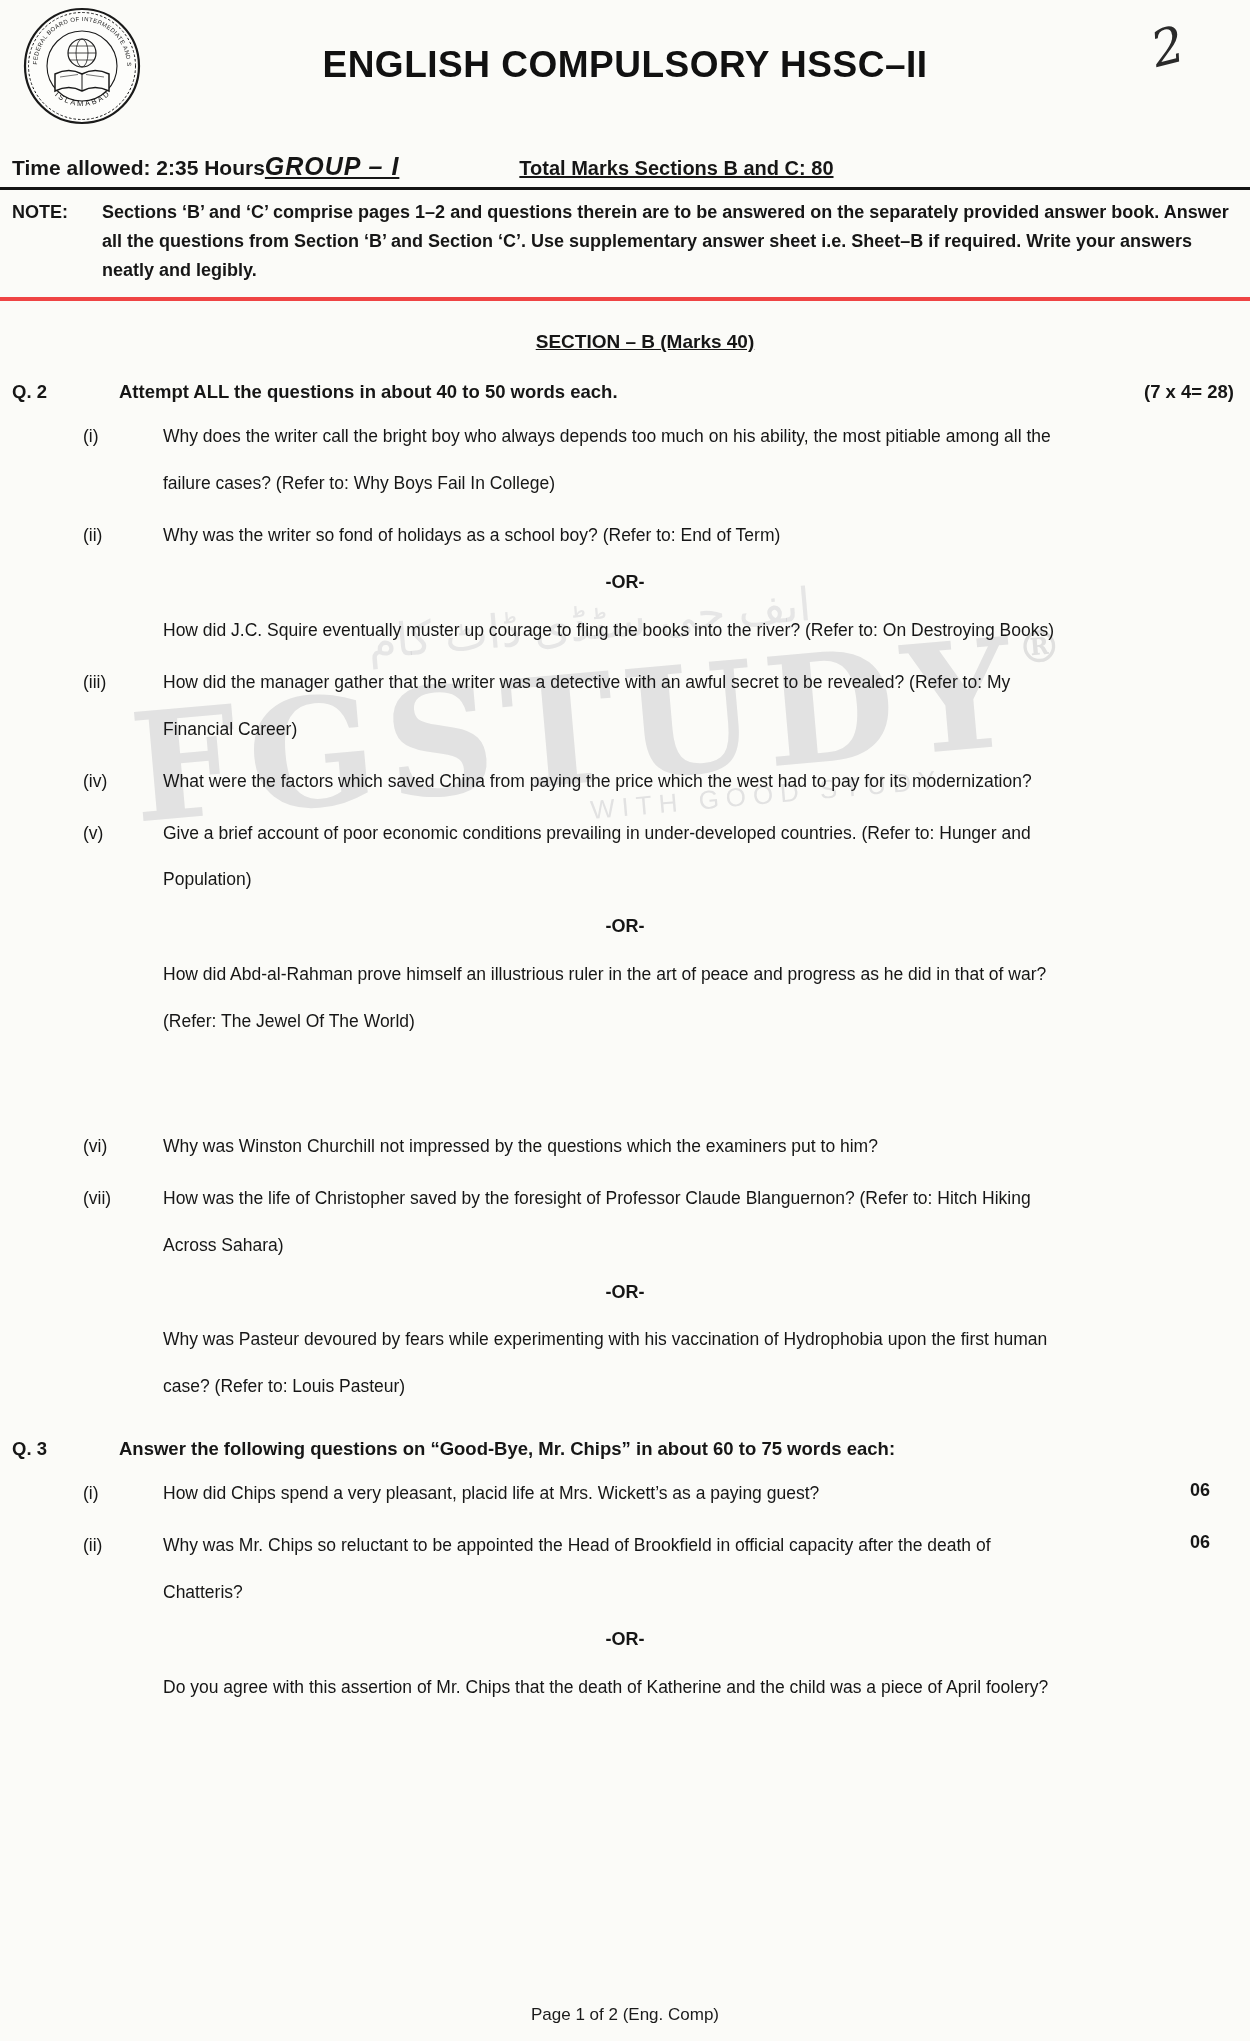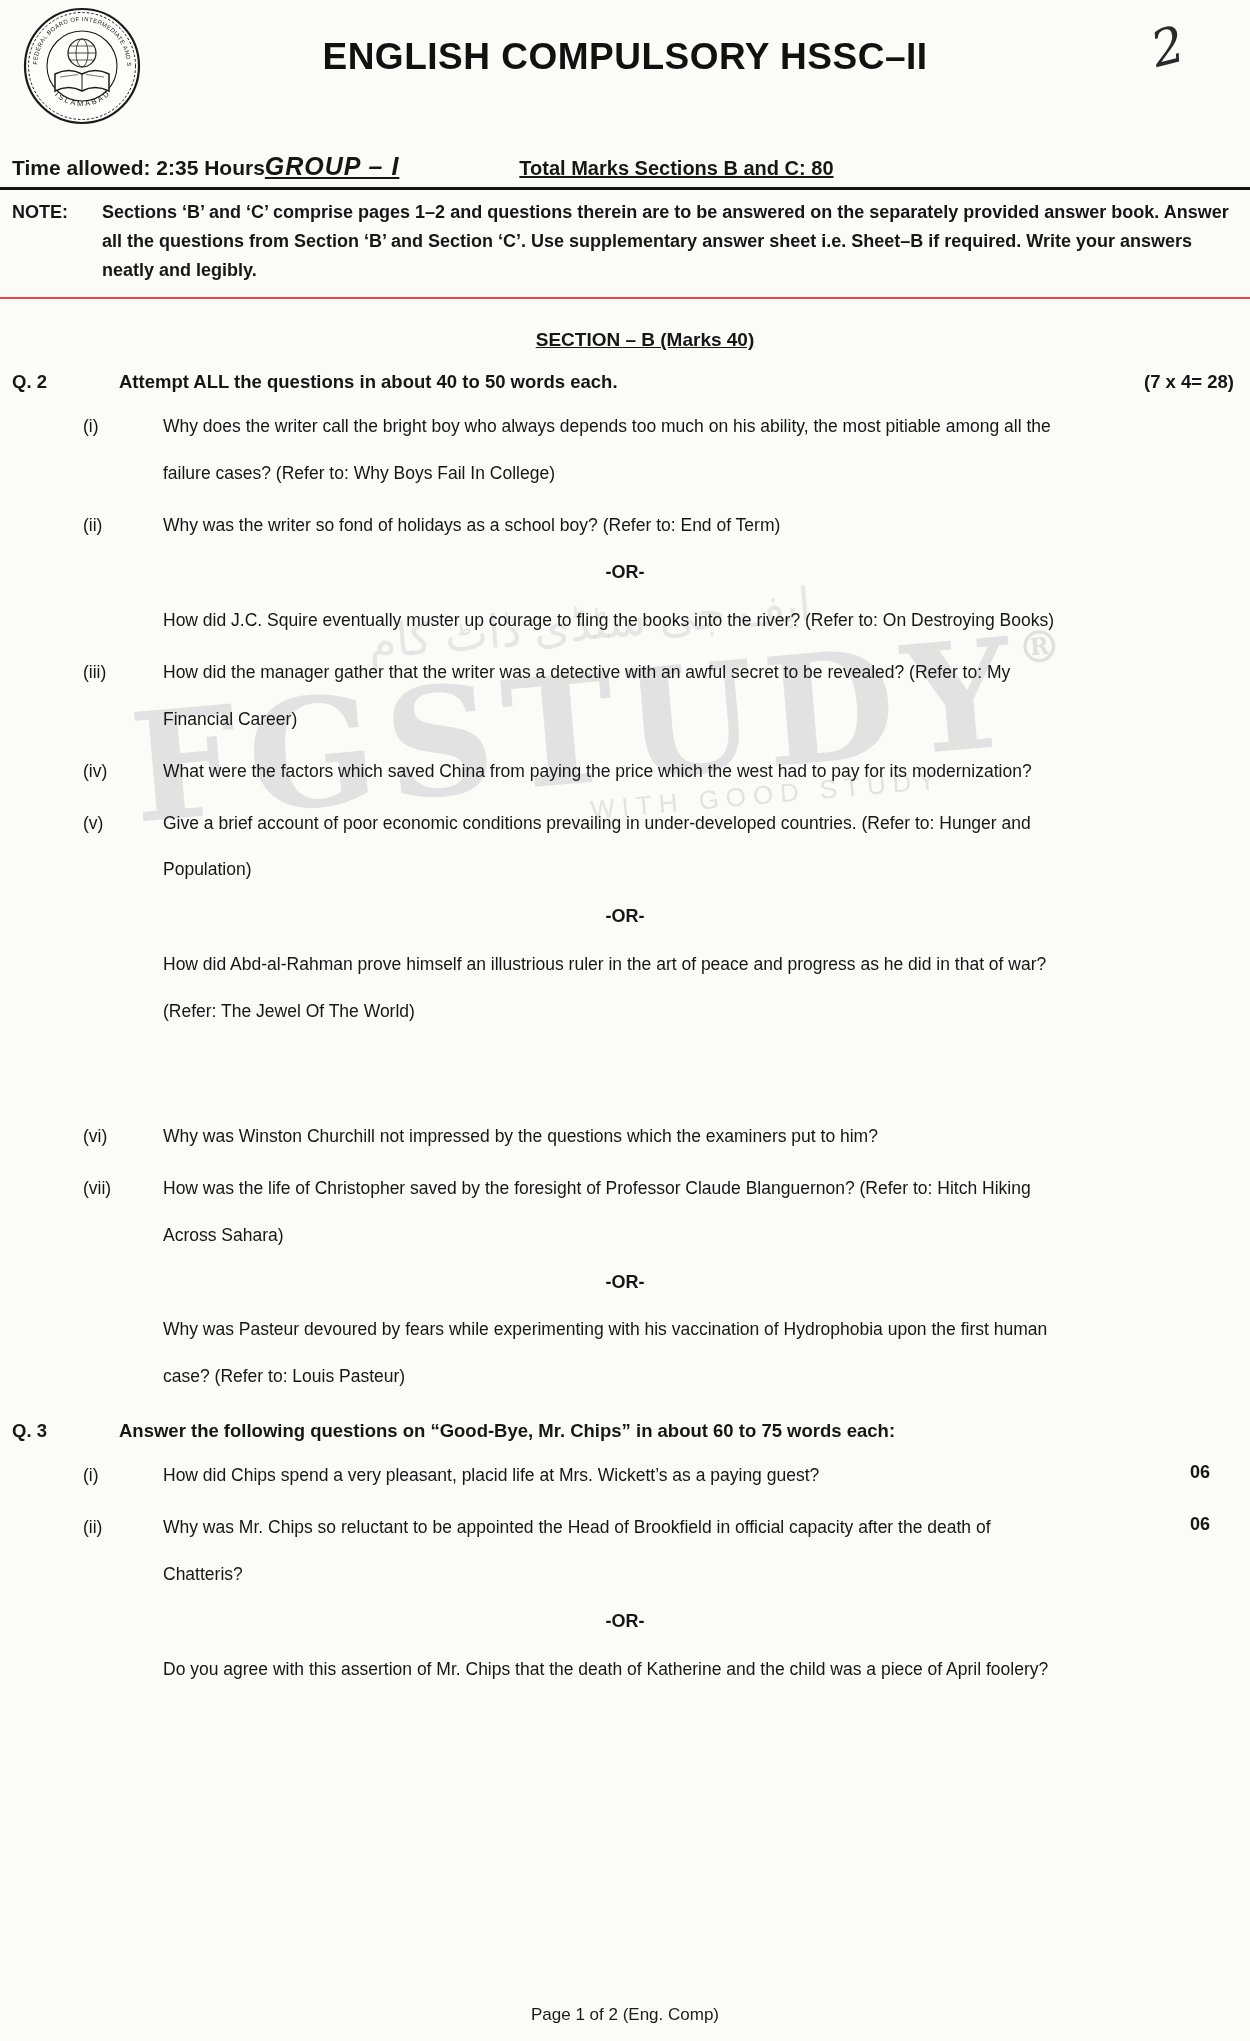--- a/index.html
+++ b/index.html
@@ -15,21 +15,21 @@
   .page {
     position: absolute;
     inset: 0;
     background: #fbfbf8;
   }
 
   
   .header { position: relative; height: 152px; }
   .logo { position: absolute; left: 22px; top: 6px; }
   .page-title {
-    position: absolute; left: 140px; right: 140px; top: 36px;
+    position: absolute; left: 140px; right: 140px; top: 44px;
     text-align: center;
     font-size: 37px; font-weight: bold; letter-spacing: 0.5px;
     color: #111;
   }
   .hand-mark {
     position: absolute; right: 66px; top: 18px;
     font-family: "DejaVu Serif", serif; font-style: italic;
     font-size: 50px; color: #2a2a2a;
     transform: rotate(-14deg);
   }
@@ -40,21 +40,21 @@
     padding: 0 14px 6px 12px;
   }
   .meta-time { font-size: 21px; font-weight: bold; }
   .meta-group { font-size: 25px; font-weight: bold; letter-spacing: 1px; text-decoration: underline; margin-right: 120px; font-style: italic; }
   .meta-marks { font-size: 20px; font-weight: bold; text-decoration: underline; }
 
   
   .note {
     display: flex;
     border-top: 3px solid #141414;
-    border-bottom: 2px solid #ef4444;
+    border-bottom: 4px solid #ef4444;
     padding: 8px 14px 12px 12px;
   }
   .note-label { flex: 0 0 90px; font-weight: bold; font-size: 18px; line-height: 1.62; }
   .note-text  { flex: 1; font-weight: bold; font-size: 18px; line-height: 1.62; }
 
   
   .section-heading {
     text-align: center; font-weight: bold; font-size: 19px;
     text-decoration: underline;
     margin: 30px 0 14px;
@@ -62,21 +62,21 @@
   }
 
   
   .q-header {
     display: flex; align-items: baseline;
     font-weight: bold; font-size: 18.5px;
     margin: 20px 0 10px;
     gap: 24px;
   }
   .q-header .qno    { flex: 0 0 83px; padding-left: 12px; }
-  .q-header .qprompt{ flex: 1; }
+  .q-header .qprompt{ flex: 1; margin-top: 8px; }
   .q-header .qmarks { flex: 0 0 150px; text-align: right; padding-right: 16px; white-space: nowrap; }
 
   .q-item { display: flex; margin: 5px 0; }
   .q-num  {
     flex: 0 0 80px; margin-left: 83px;
     font-size: 17.5px; line-height: 2.68;
   }
   .q-textwrap { flex: 1; }
   .q-text {
     display: inline-block; max-width: 912px;

